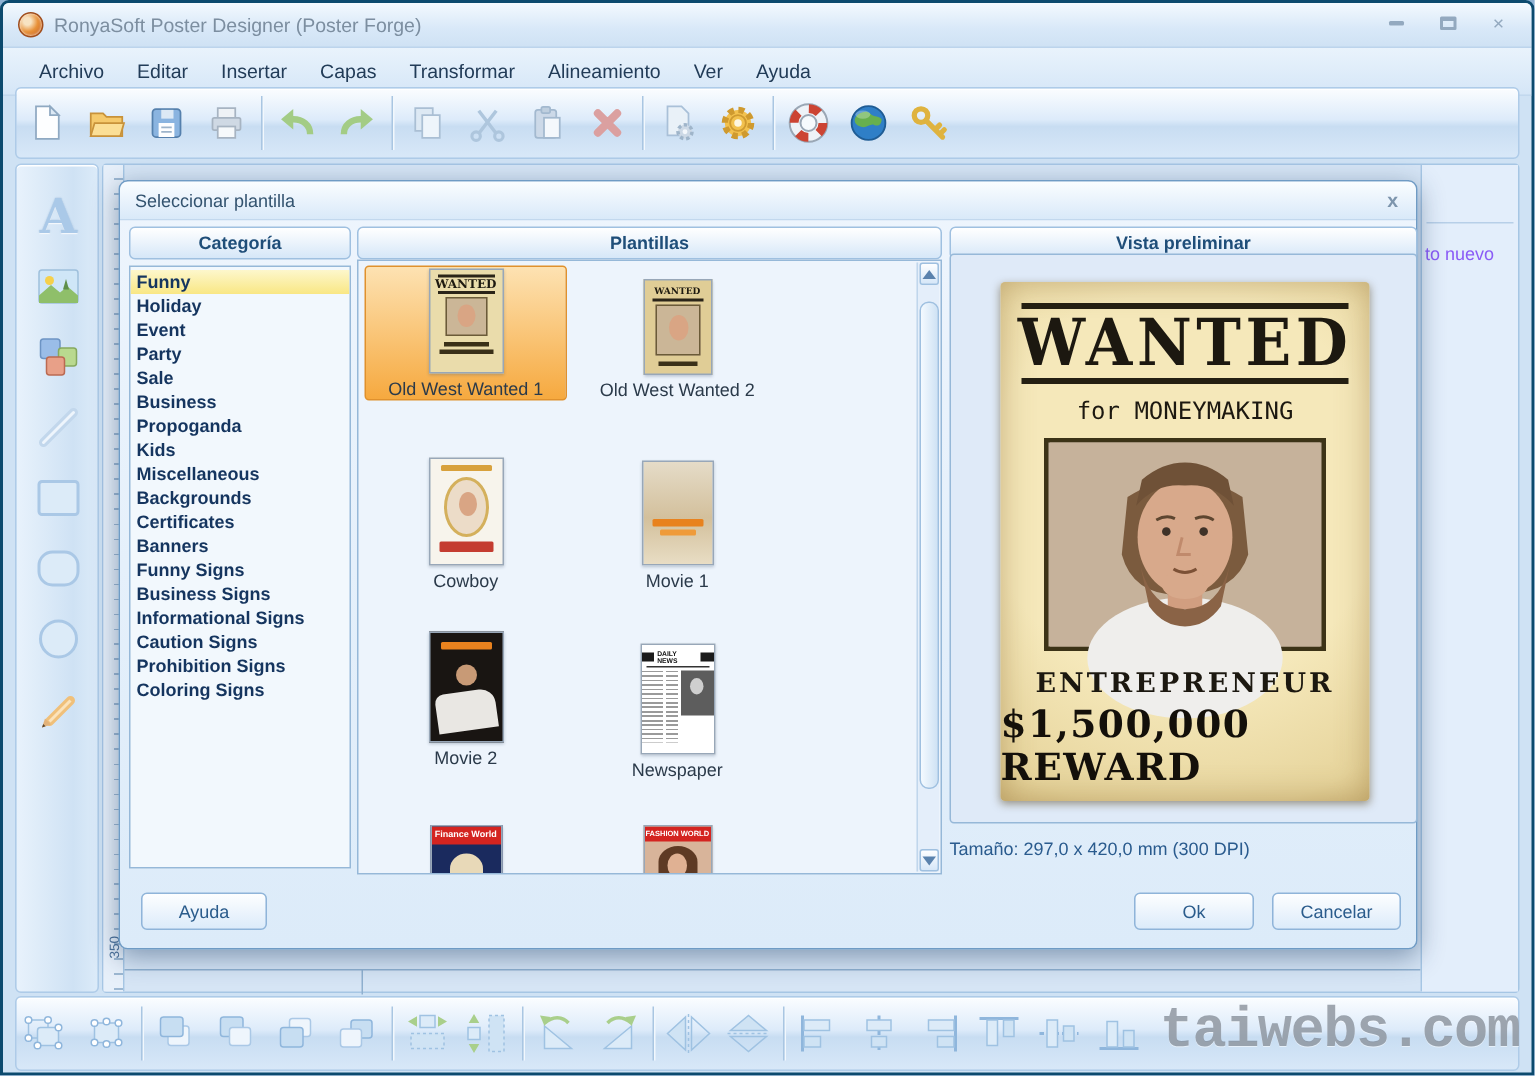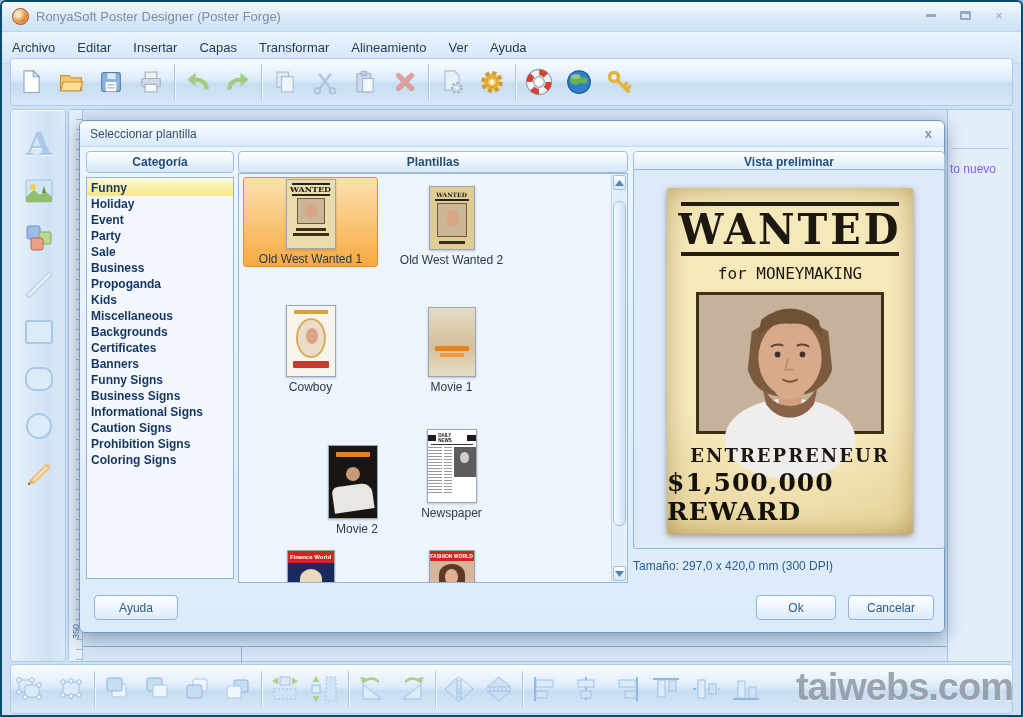--- a/index.html
+++ b/index.html
@@ -18,21 +18,21 @@
     border:1px solid #a04e1e; box-shadow:inset 0 0 2px #fff; }
   #titlebar .ttext { font-size:13px; color:#7c8ea0; }
   .winctl { position:absolute; right:14px; top:6px; display:flex; gap:18px; align-items:center; }
   .winctl .wbtn { width:16px; height:14px; display:flex; align-items:center; justify-content:center;
     color:#93a9bf; font-size:13px; }
   .glyph-min { width:10px; height:3px; background:#93a9bf; border-radius:1px; }
   .glyph-max { width:11px; height:9px; border:2px solid #93a9bf; border-top-width:3px; border-radius:1px; }
 
   
   #menubar { position:absolute; left:0; top:30px; width:100%; height:32px;
-    display:flex; align-items:center; gap:2px;
+    display:flex; align-items:center; padding-left:14px; gap:2px;
     background:linear-gradient(#e9f3fc,#d5e6f7); border-bottom:1px solid #c2d8ee; }
   .menu-item { font-size:13px; color:#223c58; padding:2px 10px; border-radius:3px; cursor:default; }
 
   
   .bar { position:absolute; left:8px; right:8px; height:48px;
     border:1px solid #aecbe8; border-radius:4px;
     background:linear-gradient(#fbfdff,#ddebfa 45%,#c8ddf2 55%,#d8e8f8);
     box-shadow:inset 0 1px 0 #fff; display:flex; align-items:center; }
   #toolbar { top:56px; }
   #bottombar { top:662px; height:50px; }
@@ -168,21 +168,21 @@
   .dbtn { position:absolute; top:474px; height:25px; font-size:12px; color:#2b5c8c;
     background:linear-gradient(#fdfeff,#dcebfa); border:1px solid #8fb4d9; border-radius:4px;
     display:flex; align-items:center; justify-content:center; }
   #btn-help { left:14px; width:84px; }
   #btn-ok { left:676px; width:80px; }
   #btn-cancel { left:768px; width:86px; }
 
   
   #watermark { position:absolute; right:8px; bottom:6px; z-index:20;
     font-size:38px; font-weight:bold; letter-spacing:-1px; color:rgba(110,120,132,.65);
-    text-shadow:0 1px 0 rgba(255,255,255,.5); }
+    text-shadow:0 1px 0 rgba(255,255,255,.5);font-family:Liberation Mono, monospace; }
 
   svg { overflow:visible; }
 </style>
 </head>
 <body>
 
 <div id="app">
 
   <div id="titlebar">
     <div class="appicon"></div>
@@ -445,21 +445,21 @@
         <div class="tlabel">Cowboy</div>
       </div>
       <div class="tcell" style="left:145px; top:128px; height:92px;">
         <div class="thumb th-movie1">
           <div class="m1-txt"></div>
             <div class="m1-txt2"></div>
         </div>
         <div class="tlabel">Movie 1</div>
       </div>
 
-      <div class="tcell" style="left:4px; top:268px; height:94px;align-items:flex-end;">
+      <div class="tcell" style="left:4px; top:244px; height:94px;">
         <div class="thumb th-movie2">
           <div class="m2-title"></div>
             <div class="m2-face"></div>
             <div class="m2-shirt"></div>
         </div>
         <div class="tlabel">Movie 2</div>
       </div>
       <div class="tcell" style="left:145px; top:252px; height:94px;">
         <div class="thumb th-news">
           <div class="np-head">

